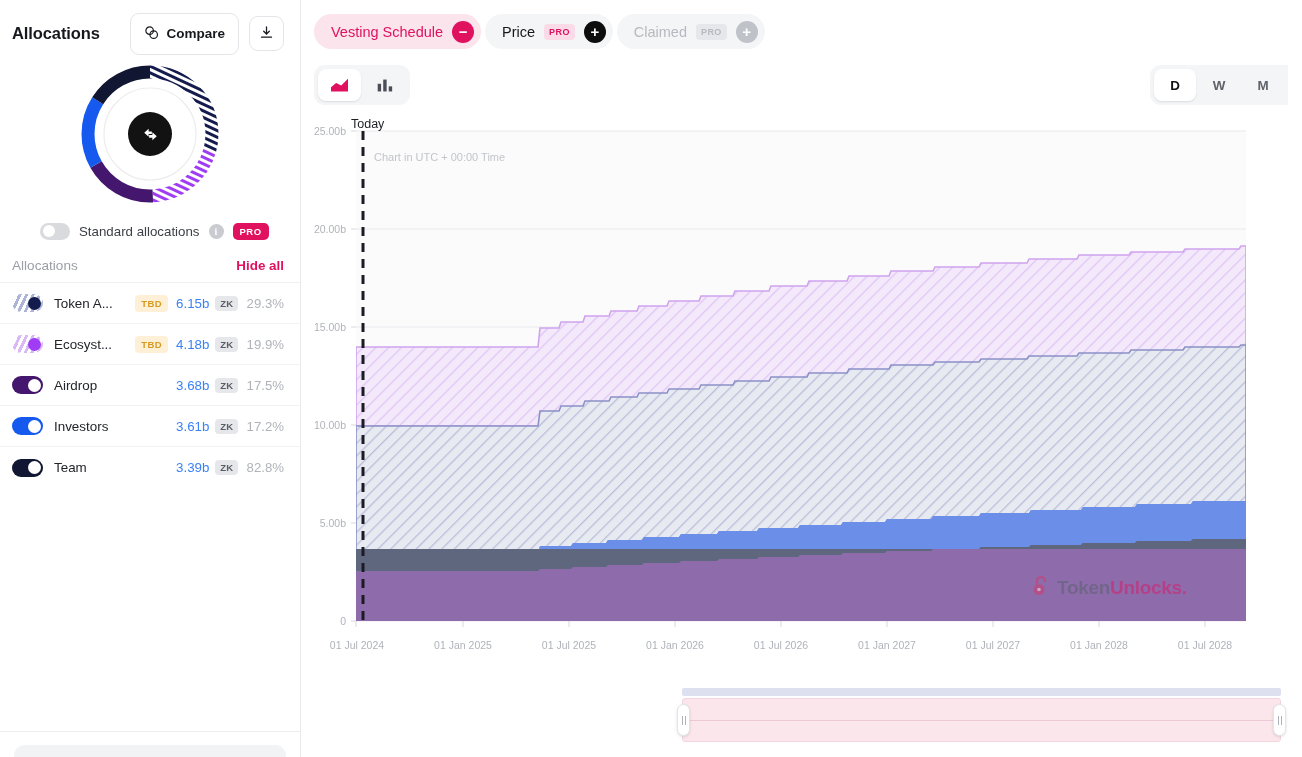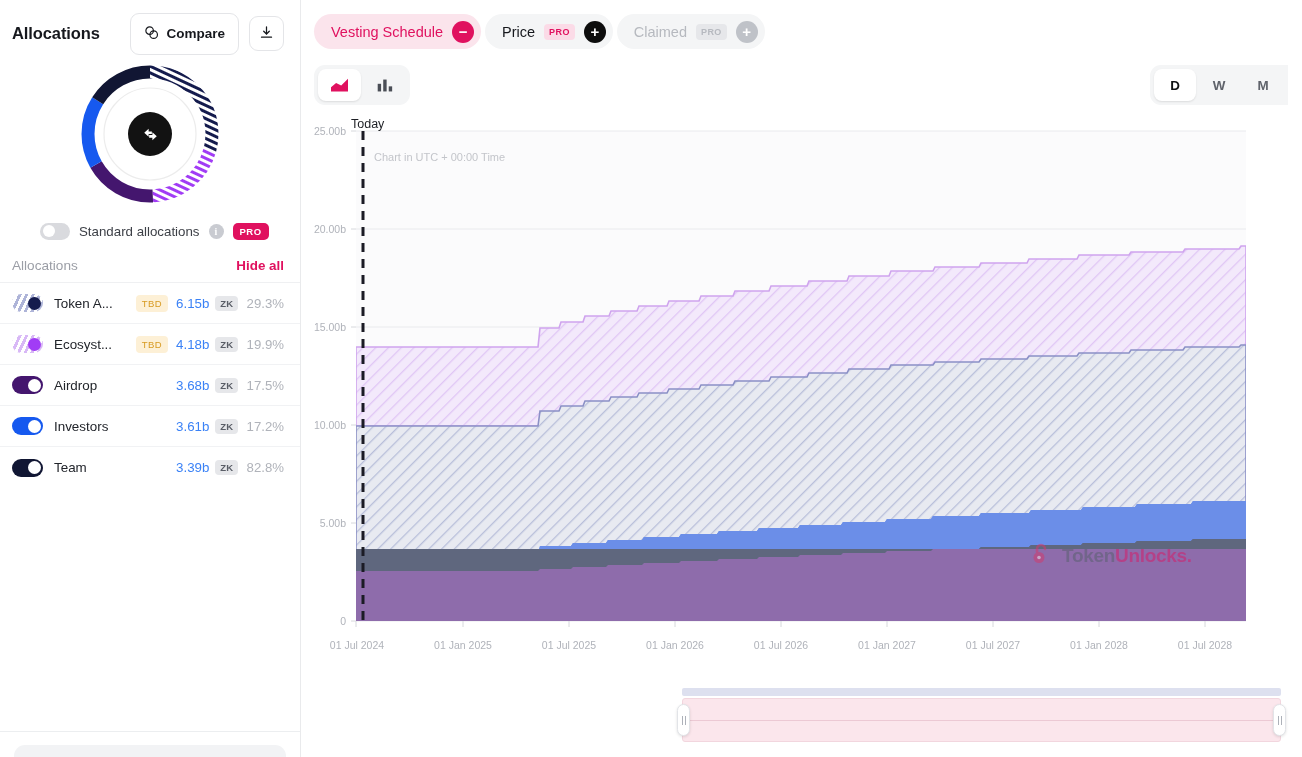--- a/index.html
+++ b/index.html
@@ -81,21 +81,21 @@
   .hide-all { font-size: 13.4px; font-weight: 700; color: #e0115f; cursor: pointer; }
   .alloc-row {
     display: flex; align-items: center; height: 41px;
     padding: 0 16px 0 12px; border-bottom: 1px solid #f1f2f4; cursor: pointer;
   }
   .alloc-row:last-child { border-bottom: none; }
   .sw { width: 31px; height: 18px; border-radius: 9px; position: relative; flex: 0 0 31px; margin-right: 11px; cursor: pointer;}
   .sw .knob { position: absolute; top: 2.5px; right: 2.5px; width: 13px; height: 13px; border-radius: 50%; background: #fff; }
   .alloc-name { font-size: 13.4px; color: #22252b; flex: 1; white-space: nowrap; overflow: hidden; }
   .tbd-badge {
-    background: #fdf0d6; color: #d79a21; font-size: 9.5px; font-weight: 400;
+    background: #fdf0d6; color: #d79a21; font-size: 9.5px; font-weight: 700;
     letter-spacing: .4px; padding: 3px 6px; border-radius: 4px; margin-right: 8px;
   }
   .alloc-amt { font-size: 13.3px; color: #3b82f6; margin-right: 6px; }
   .zk-badge {
     background: #e6e7ea; color: #5a5e67; font-size: 9.5px; font-weight: 700;
     padding: 2px 5px; border-radius: 4px; margin-right: 6px;
   }
   .alloc-pct { font-size: 13.2px; color: #b0b3ba; min-width: 40px; text-align: right; }
 
   .sb-bottom-sep { position: absolute; left: 0; right: 0; bottom: 25px; height: 1px; background: #eceef0; }
@@ -139,22 +139,22 @@
     border: none; font-family: inherit;
   }
   .seg .sbtn.on { background: #fff; color: #101214; box-shadow: 0 1px 2px rgba(0,0,0,.10); }
   .seg.icons .sbtn { min-width: 40px; }
   .range-groups { display: flex; align-items: center; }
   .range-groups .seg:first-child { border-radius: 11px 0 0 11px; }
 
   .chart-area { position: absolute; left: 0; right: 0; top: 116px; bottom: 0; }
   .chart-svg { display: block; }
   .wm {
-    position: absolute; left: 730px; top: 426px;
-    display: flex; align-items: center; gap: 11px;
+    position: absolute; left: 730px; top: 458px;
+    display: flex; align-items: center; gap: 6px;
     opacity: .55; pointer-events: none;
   }
   .wm-text { font-size: 19px; font-weight: 700; letter-spacing: -.3px; }
   .wm-t { color: #5b6070; }
   .wm-u { color: #e0115f; opacity: .85; }
 
   
   .slider-wrap { position: absolute; left: 381px; right: 21px; bottom: 13px; height: 56px; }
   .slider-track-top { height: 8px; background: #dde0ef; border-radius: 2px; position: relative; }
   .slider-grip {

